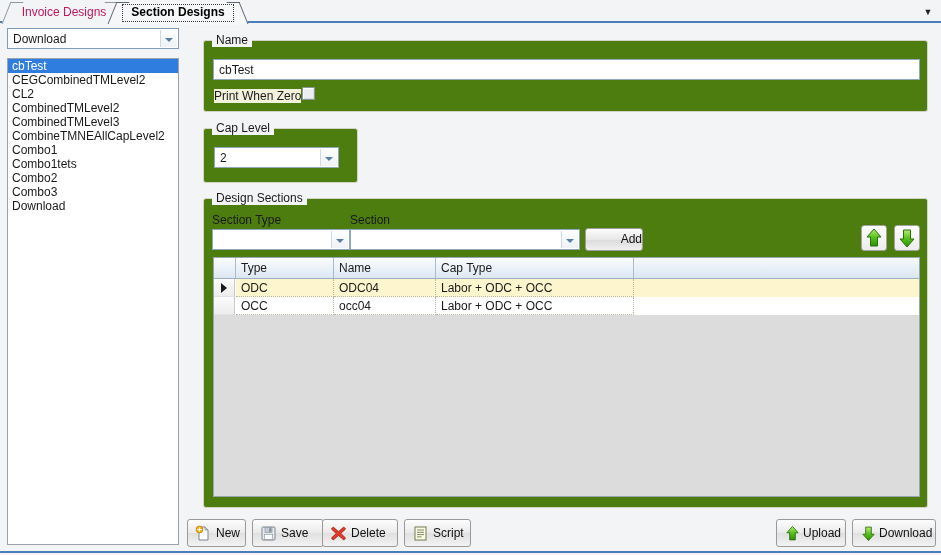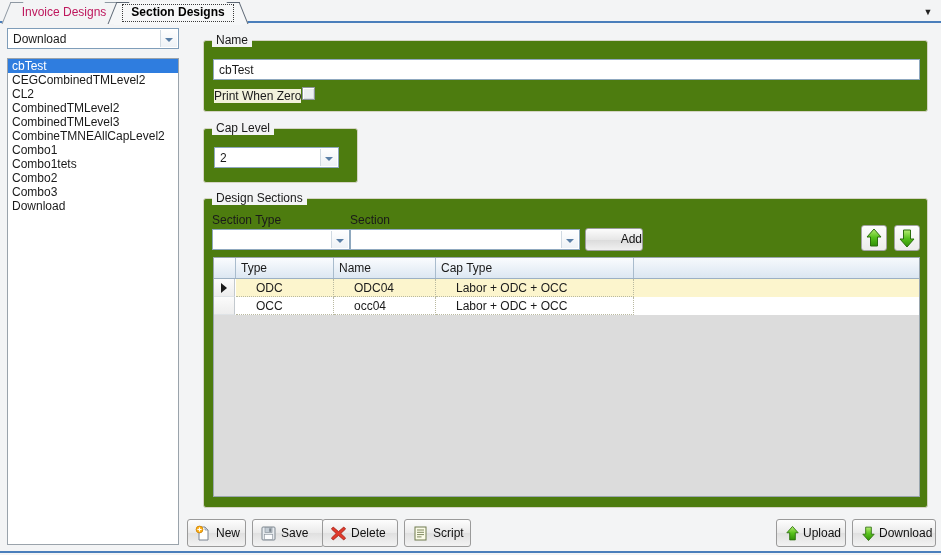--- a/index.html
+++ b/index.html
@@ -188,21 +188,21 @@
     border-bottom: 1px solid #dfe3e6;
   }
   .rowsel .tri {
     position: absolute; left: 7px; top: 4px; width: 0; height: 0;
     border-top: 5px solid transparent; border-bottom: 5px solid transparent;
     border-left: 6px solid #1a1a1a;
   }
   .rowcells { position: absolute; left: 22px; top: 0; right: 0; height: 18px; }
   .gcell {
     position: absolute; top: 0; height: 18px; line-height: 18px;
-    padding-left: 20px; font-size: 12px; white-space: nowrap;
+    padding-left: 5px; font-size: 12px; white-space: nowrap;
     border-right: 1px dotted #b9b9a0;
     border-bottom: 1px dotted #b9b9a0;
   }
   .gcell-0 { left: 0; width: 98px; }
   .gcell-1 { left: 98px; width: 102px; }
   .gcell-2 { left: 200px; width: 198px; }
 
   .grid-empty {
     position: absolute; left: 0; top: 57px; right: 0; bottom: 0;
     background: #dcdcdc;

